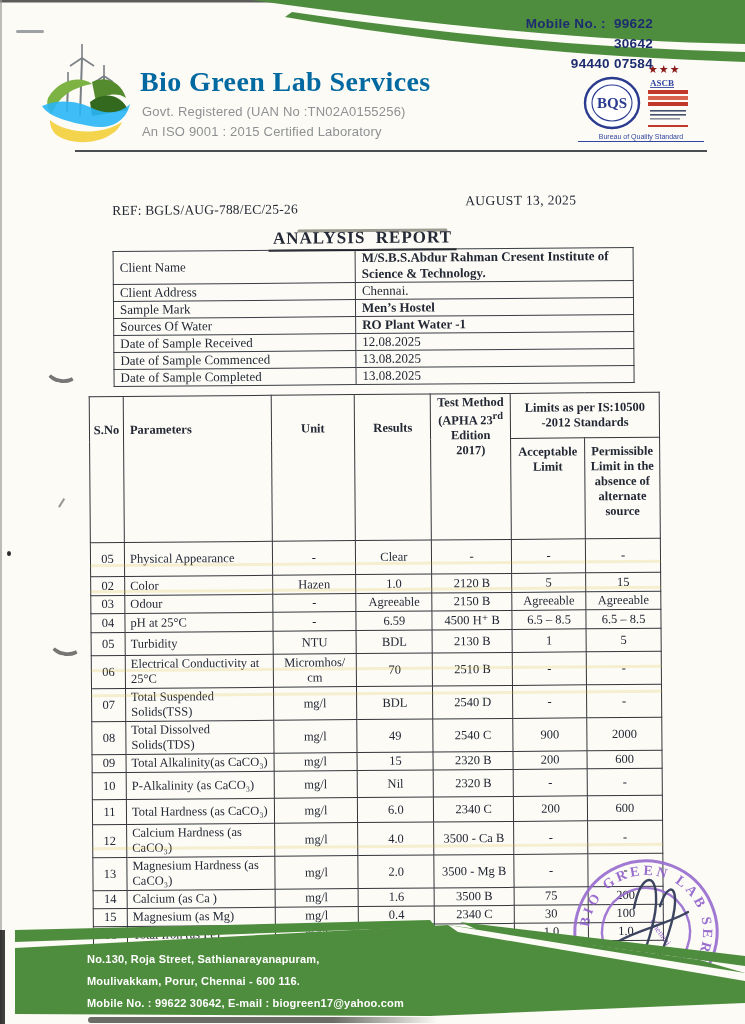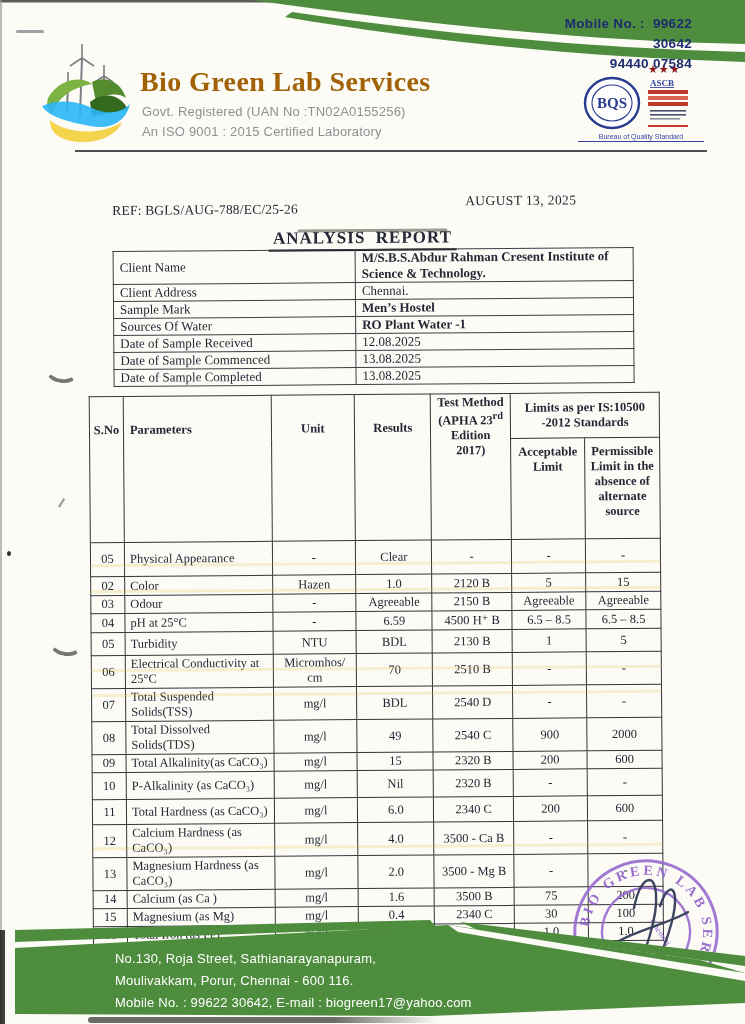--- a/index.html
+++ b/index.html
@@ -6,29 +6,29 @@
   .page{
     position:relative;width:745px;height:1024px;margin:0 auto;
     background:#fcfbf6;overflow:hidden;
     font-family:"Liberation Serif","DejaVu Serif",serif;color:#232834;
   }
   .abs{position:absolute;}
 
   
   #top-banner-svg{position:absolute;top:0;left:0;}
   .mobile-block{
-    position:absolute;top:14px;left:524px;width:168px;text-align:right;
+    position:absolute;top:14px;left:485px;width:168px;text-align:right;
     font-family:"Liberation Sans",sans-serif;font-weight:bold;
     font-size:13.5px;color:#1d2c6f;line-height:20px;letter-spacing:.3px;
   }
 
   
   .company-name{
     position:absolute;top:66px;left:140px;
-    font-size:28px;font-weight:bold;color:#a16207;letter-spacing:.4px;
+    font-size:28px;font-weight:bold;color:#0369a1;letter-spacing:.4px;
   }
   .company-sub{
     position:absolute;left:142px;
     font-family:"Liberation Sans",sans-serif;font-size:13px;color:#8f9093;letter-spacing:.2px;
   }
   .sub1{top:104px;} .sub2{top:124px;}
   .header-rule{position:absolute;top:150px;left:75px;width:632px;height:2px;background:#4c4f52;}
 
   .bqs-caption{
     position:absolute;top:133px;left:578px;width:126px;
@@ -87,23 +87,23 @@
   #results tbody tr:nth-child(11){height:25px;}
   #results tbody tr:nth-child(12){height:29px;}
   #results tbody tr:nth-child(13){height:29px;}
   #results tbody tr:nth-child(14){height:16px;}
   #results tbody tr:nth-child(15){height:14px;}
   #results tbody tr:nth-child(16){height:18px;}
 
   
   #footer-svg{position:absolute;left:0;top:900px;}
   .footer-text{
-    position:absolute;left:115px;top:948px;
-    font-family:"Liberation Sans",sans-serif;font-weight:normal;
-    font-size:13px;color:#ffffff;line-height:22px;letter-spacing:.2px;
+    position:absolute;left:87px;top:948px;
+    font-family:"Liberation Sans",sans-serif;font-weight:bold;
+    font-size:11px;color:#ffffff;line-height:22px;letter-spacing:.2px;
   }
 
   
   #stamp-svg{position:absolute;left:556px;top:848px;}
 
   
   .edge-left{left:0;top:0;width:2px;height:1024px;background:#9a9a98;opacity:.65;}
   .edge-left-dark{left:0;top:930px;width:5px;height:94px;background:#1d1d1d;opacity:.85;}
   .dash-mark{left:16px;top:30px;width:28px;height:3px;background:#8d9296;border-radius:2px;opacity:.85;}
   .crescent{width:26px;height:16px;border:3px solid transparent;

